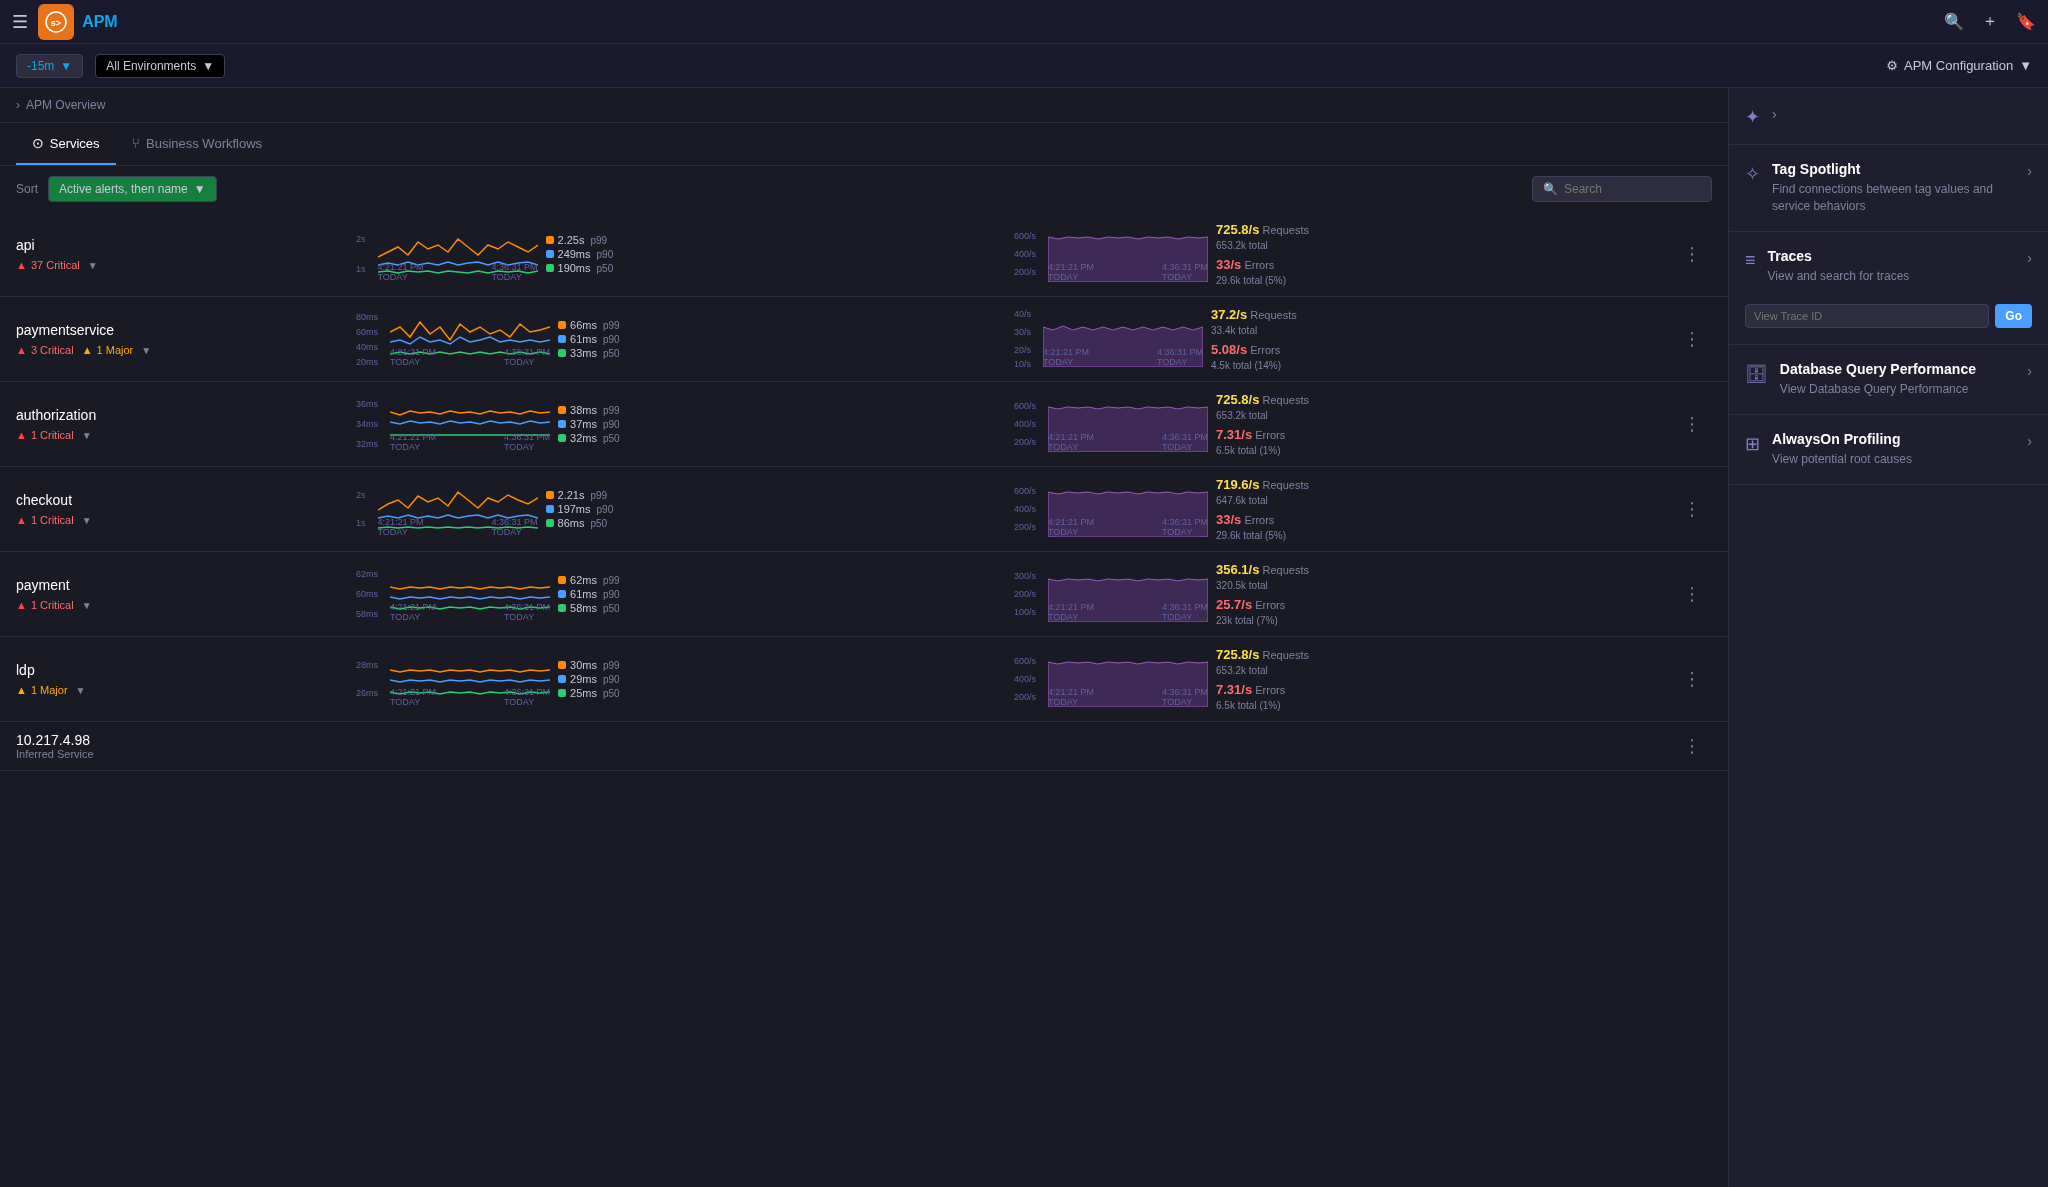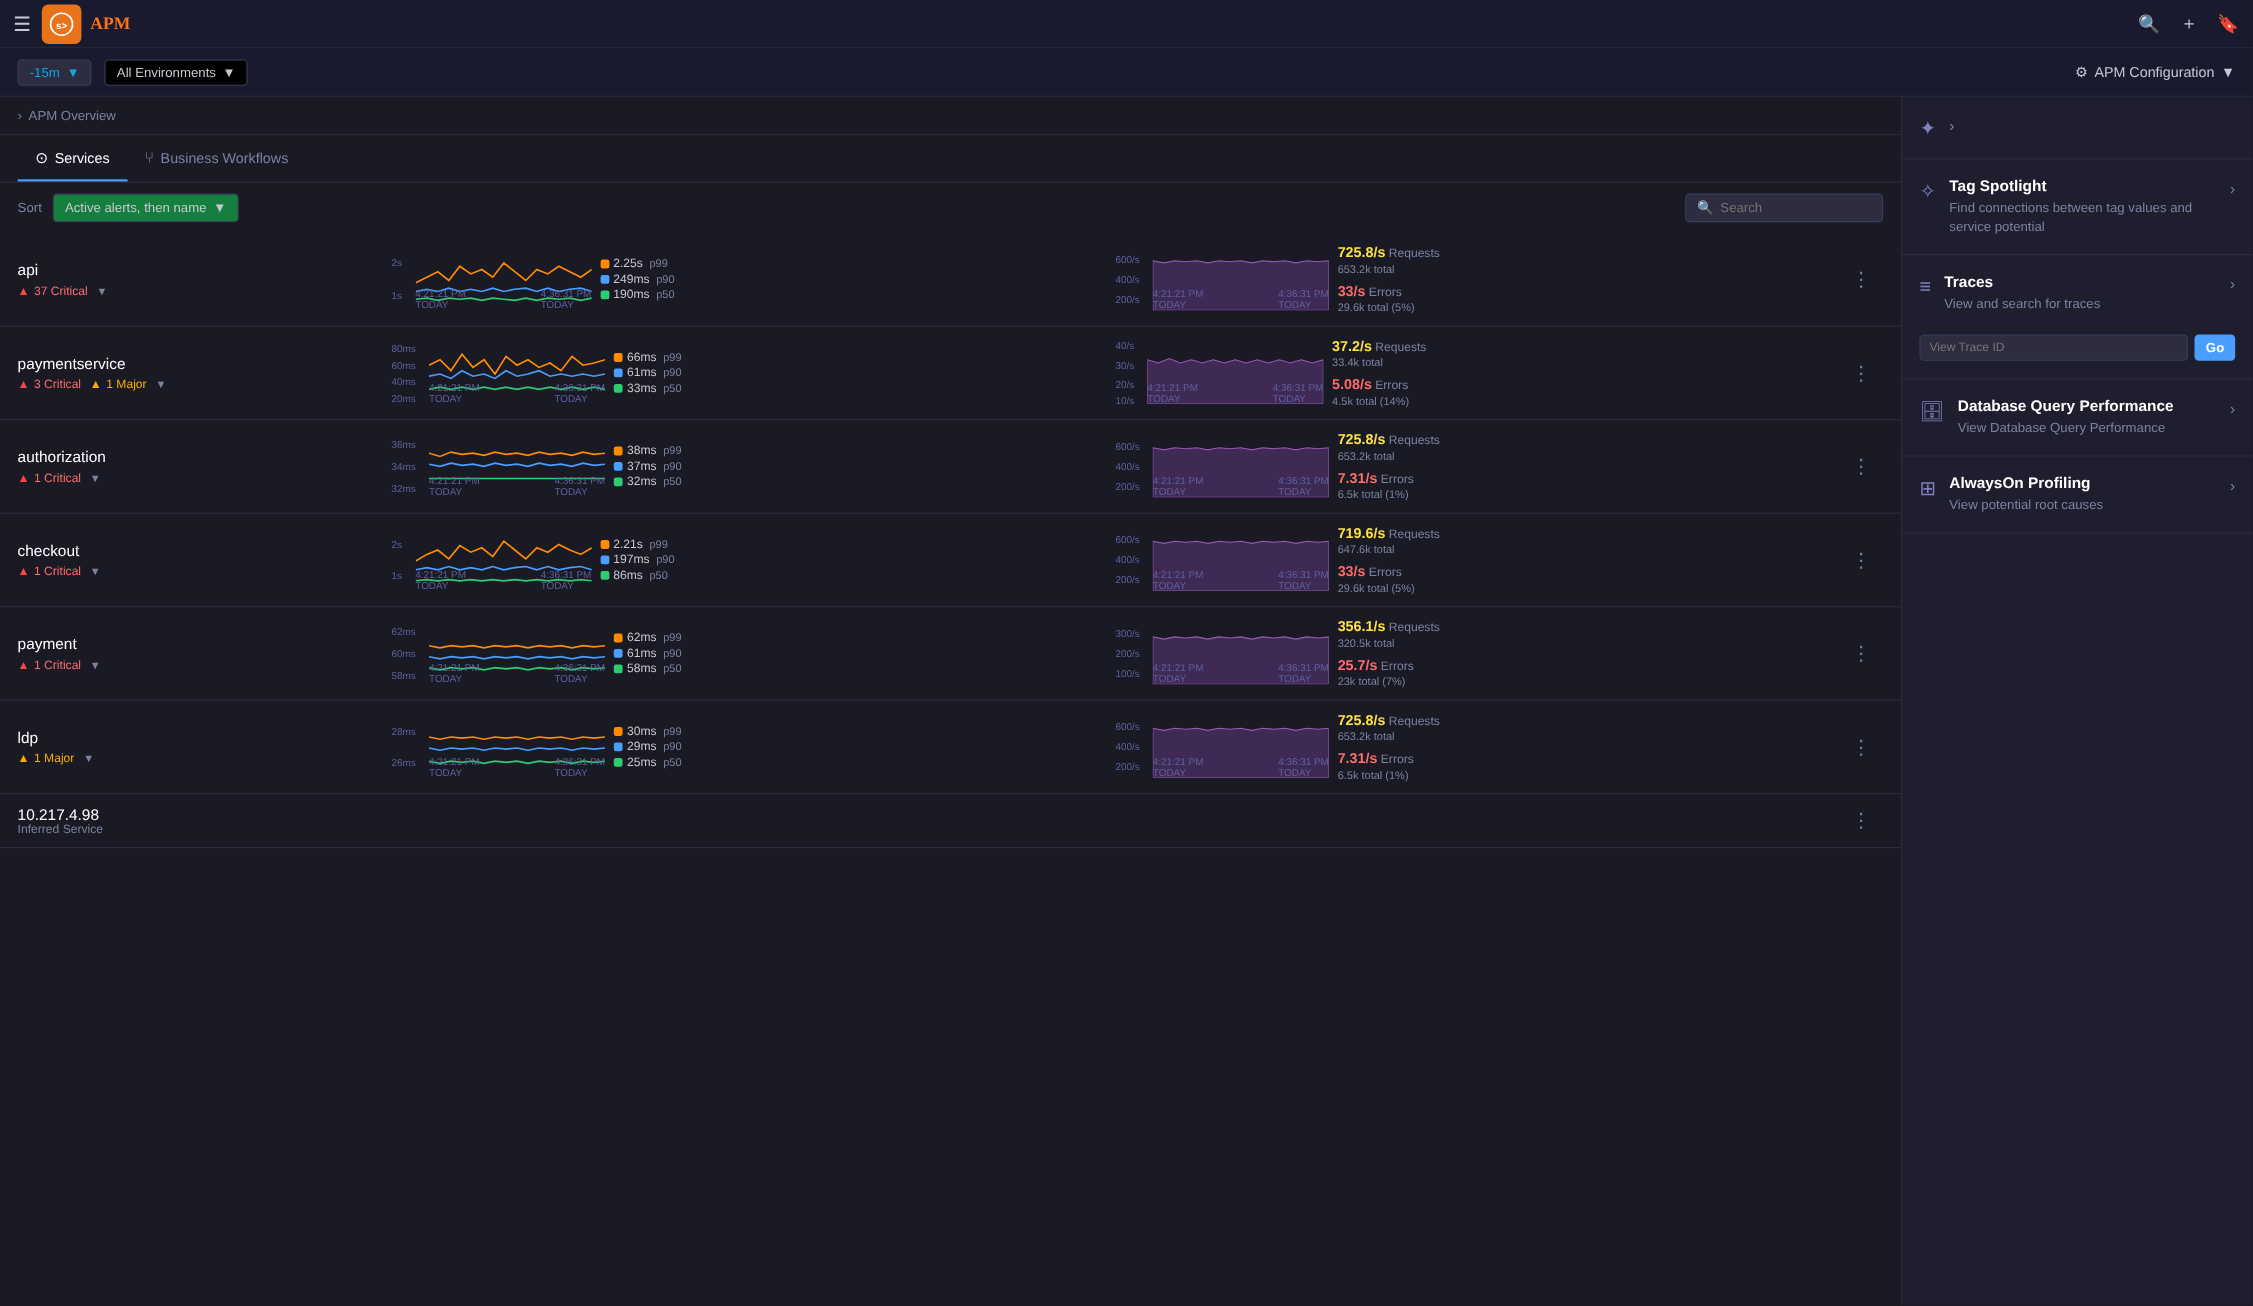--- a/index.html
+++ b/index.html
@@ -3,21 +3,21 @@
   <meta charset="utf-8">
   <style>
     * { box-sizing: border-box; margin: 0; padding: 0; }
     body { background: #1a1a24; color: #c8c8d4; font-family: 'Segoe UI', Arial, sans-serif; font-size: 12px; display: flex; flex-direction: column; height: 100vh; overflow: hidden; }
 
     
     .top-nav { background: #1a1a2e; display: flex; align-items: center; height: 44px; padding: 0 12px; border-bottom: 1px solid #2d2d3f; flex-shrink: 0; }
     .hamburger { color: #c8c8d4; font-size: 18px; cursor: pointer; margin-right: 10px; }
     .logo-area { display: flex; align-items: center; gap: 8px; margin-right: 20px; }
     .logo-box { background: #e8731a; border-radius: 6px; width: 36px; height: 36px; display: flex; align-items: center; justify-content: center; font-weight: bold; color: white; font-size: 14px; }
-    .app-title { font-size: 16px; font-weight: 600; color: #f97316; font-family: Liberation Serif, serif; }
+    .app-title { font-size: 16px; font-weight: 600; color: #0ea5e9; }
     .nav-spacer { flex: 1; }
     .nav-icon { color: #c8c8d4; font-size: 16px; margin-left: 18px; cursor: pointer; }
 
     
     .filter-bar { background: #1a1a2e; display: flex; align-items: center; height: 44px; padding: 0 16px; border-bottom: 1px solid #2d2d3f; flex-shrink: 0; }
     .time-selector { background: #2d2d3f; border: 1px solid #3d3d5c; border-radius: 4px; padding: 4px 10px; color: #0ea5e9; cursor: pointer; display: flex; align-items: center; gap: 6px; font-size: 12px; margin-right: 12px; }
     .env-selector { background: #000000; border: 1px solid #3d3d5c; border-radius: 4px; padding: 4px 10px; color: #c8c8d4; cursor: pointer; display: flex; align-items: center; gap: 6px; font-size: 12px; }
     .filter-spacer { flex: 1; }
     .apm-config { display: flex; align-items: center; gap: 6px; color: #c8c8d4; cursor: pointer; font-size: 13px; }
 
@@ -620,21 +620,21 @@
 
     <div class="panel-item">
       <span class="panel-icon">✦</span>
       <span class="panel-arrow">›</span>
     </div>
 
     <div class="panel-item">
       <span class="panel-icon">✧</span>
       <div class="panel-content">
         <div class="panel-title">Tag Spotlight</div>
-        <div class="panel-desc">Find connections between tag values and service potential</div>
+        <div class="panel-desc">Find connections between tag values and service behaviors</div>
       </div>
       <span class="panel-arrow">›</span>
     </div>
 
     <div class="panel-item" style="flex-direction:column;align-items:stretch;">
       <div style="display:flex;align-items:flex-start;gap:12px;">
         <span class="panel-icon">≡</span>
         <div class="panel-content">
           <div class="panel-title">Traces</div>
           <div class="panel-desc">View and search for traces</div>

